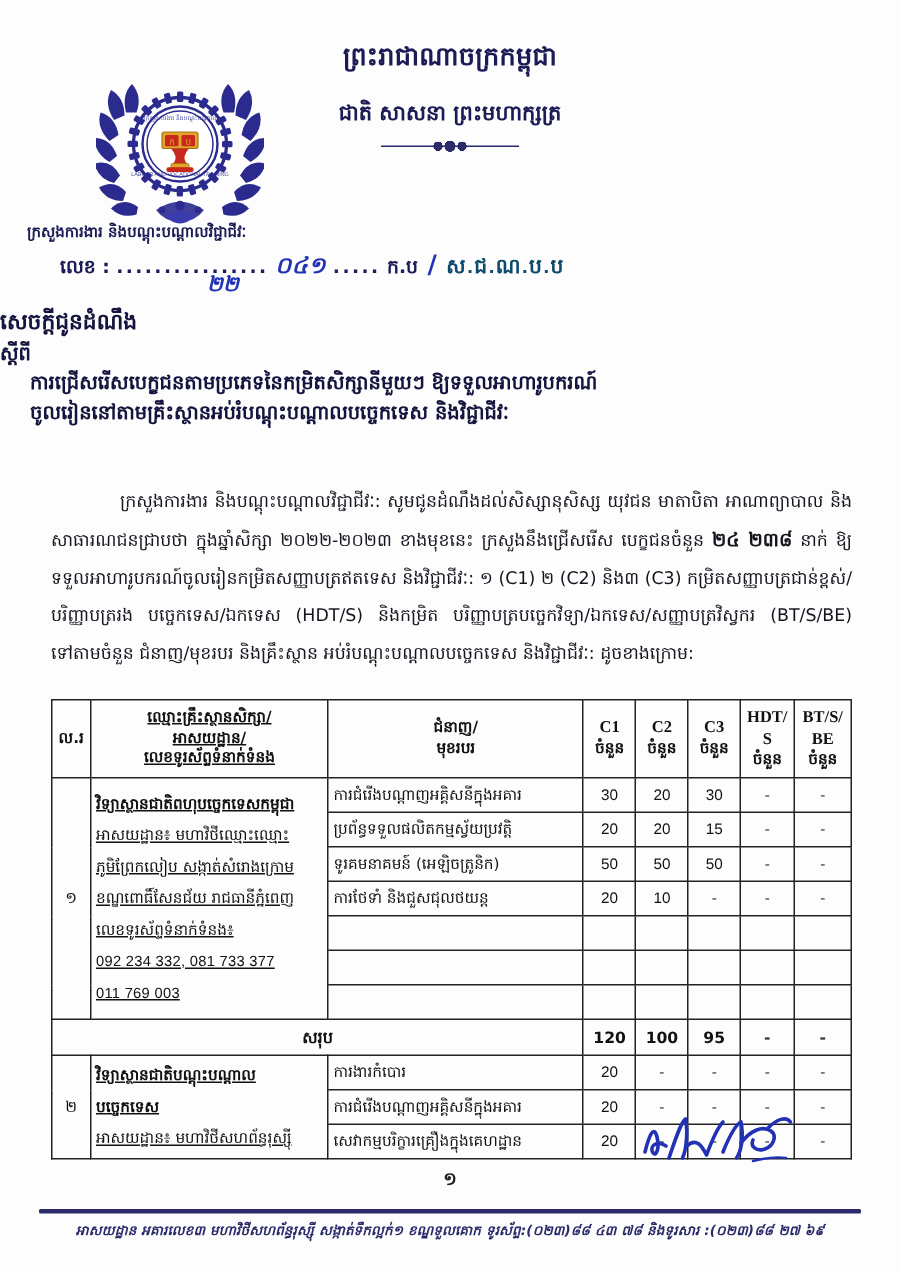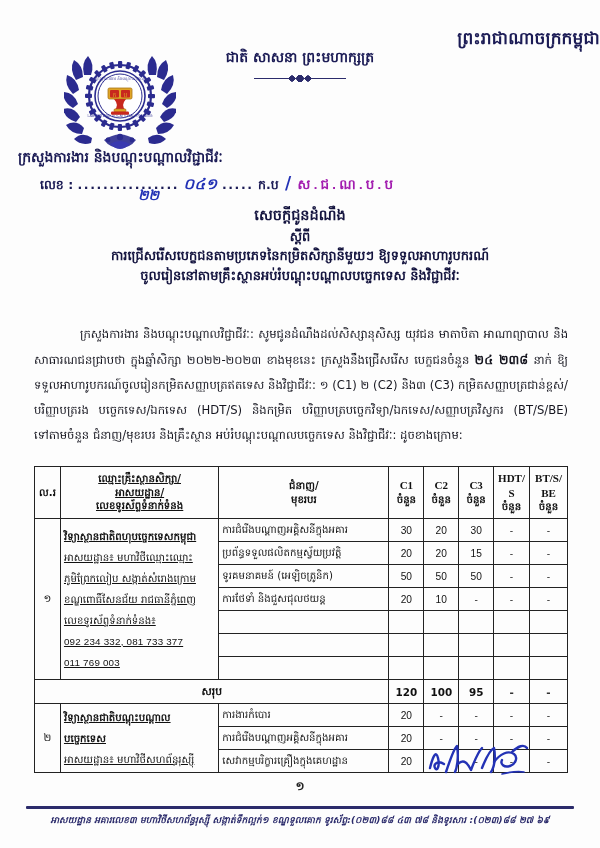--- a/index.html
+++ b/index.html
@@ -25,34 +25,34 @@
     background: #fdfdfd;
     padding: 0;
   }
 
   
   .header-block {
     position: relative;
     height: 150px;
   }
   .kingdom-title {
-    text-align: right;
+    text-align: center;
     padding-top: 28px;
     font-size: 17px;
     font-weight: bold;
     color: #1b1b55;
     letter-spacing: .2px;
     line-height: 1.25;
   }
   .kingdom-motto {
     text-align: center;
     font-size: 14px;
     font-weight: bold;
     color: #1b1b55;
-    margin-top: 0;
+    margin-top: 19px;
     line-height: 1.25;
   }
   .motto-rule {
     width: 92px;
     height: 12px;
     margin: 6px auto 0;
     position: relative;
   }
   .motto-rule:before {
     content: "";
@@ -82,21 +82,21 @@
   }
 
   
   .ref-block {
     position: absolute;
     left: 18px;
     top: 148px;
     width: 360px;
   }
   .ministry-name {
-    font-size: 14px;
+    font-size: 10px;
     font-weight: bold;
     color: #1b1b55;
     white-space: nowrap;
   }
   .ref-line {
     margin-top: 4px;
     padding-left: 22px;
     font-size: 12.5px;
     font-weight: bold;
     color: #1b1b55;
@@ -127,53 +127,53 @@
     font-size: 14px;
     font-weight: bold;
   }
   .hand-slash {
     color: #2332b5;
     font-weight: bold;
     font-size: 17px;
     padding: 0 2px;
   }
   .hand-code {
-    font-family: Liberation Mono, monospace;
-    color: #a21caf;
+    font-family: Liberation Sans, sans-serif;
+    color: #0c4a6e;
     font-size: 13.5px;
     font-weight: bold;
     letter-spacing: 1px;
   }
 
   
   .doc-title-wrap {
     position: absolute;
     left: 0;
     top: 205px;
     width: 600px;
-    text-align: center;
+    text-align: left;
   }
   .doc-title-1 {
     font-size: 14.5px;
     font-weight: bold;
     color: #14143f;
     line-height: 1.5;
   }
   .doc-title-2 {
     font-size: 13px;
     font-weight: bold;
     color: #14143f;
     line-height: 1.5;
   }
   .doc-subject {
     font-size: 13px;
     font-weight: bold;
     color: #14143f;
     line-height: 1.55;
-    padding: 0 4px;
+    padding: 0 20px;
   }
   .doc-year {
     font-size: 13px;
     font-weight: bold;
     color: #14143f;
     line-height: 1.6;
   }
 
   
   .body-text {

